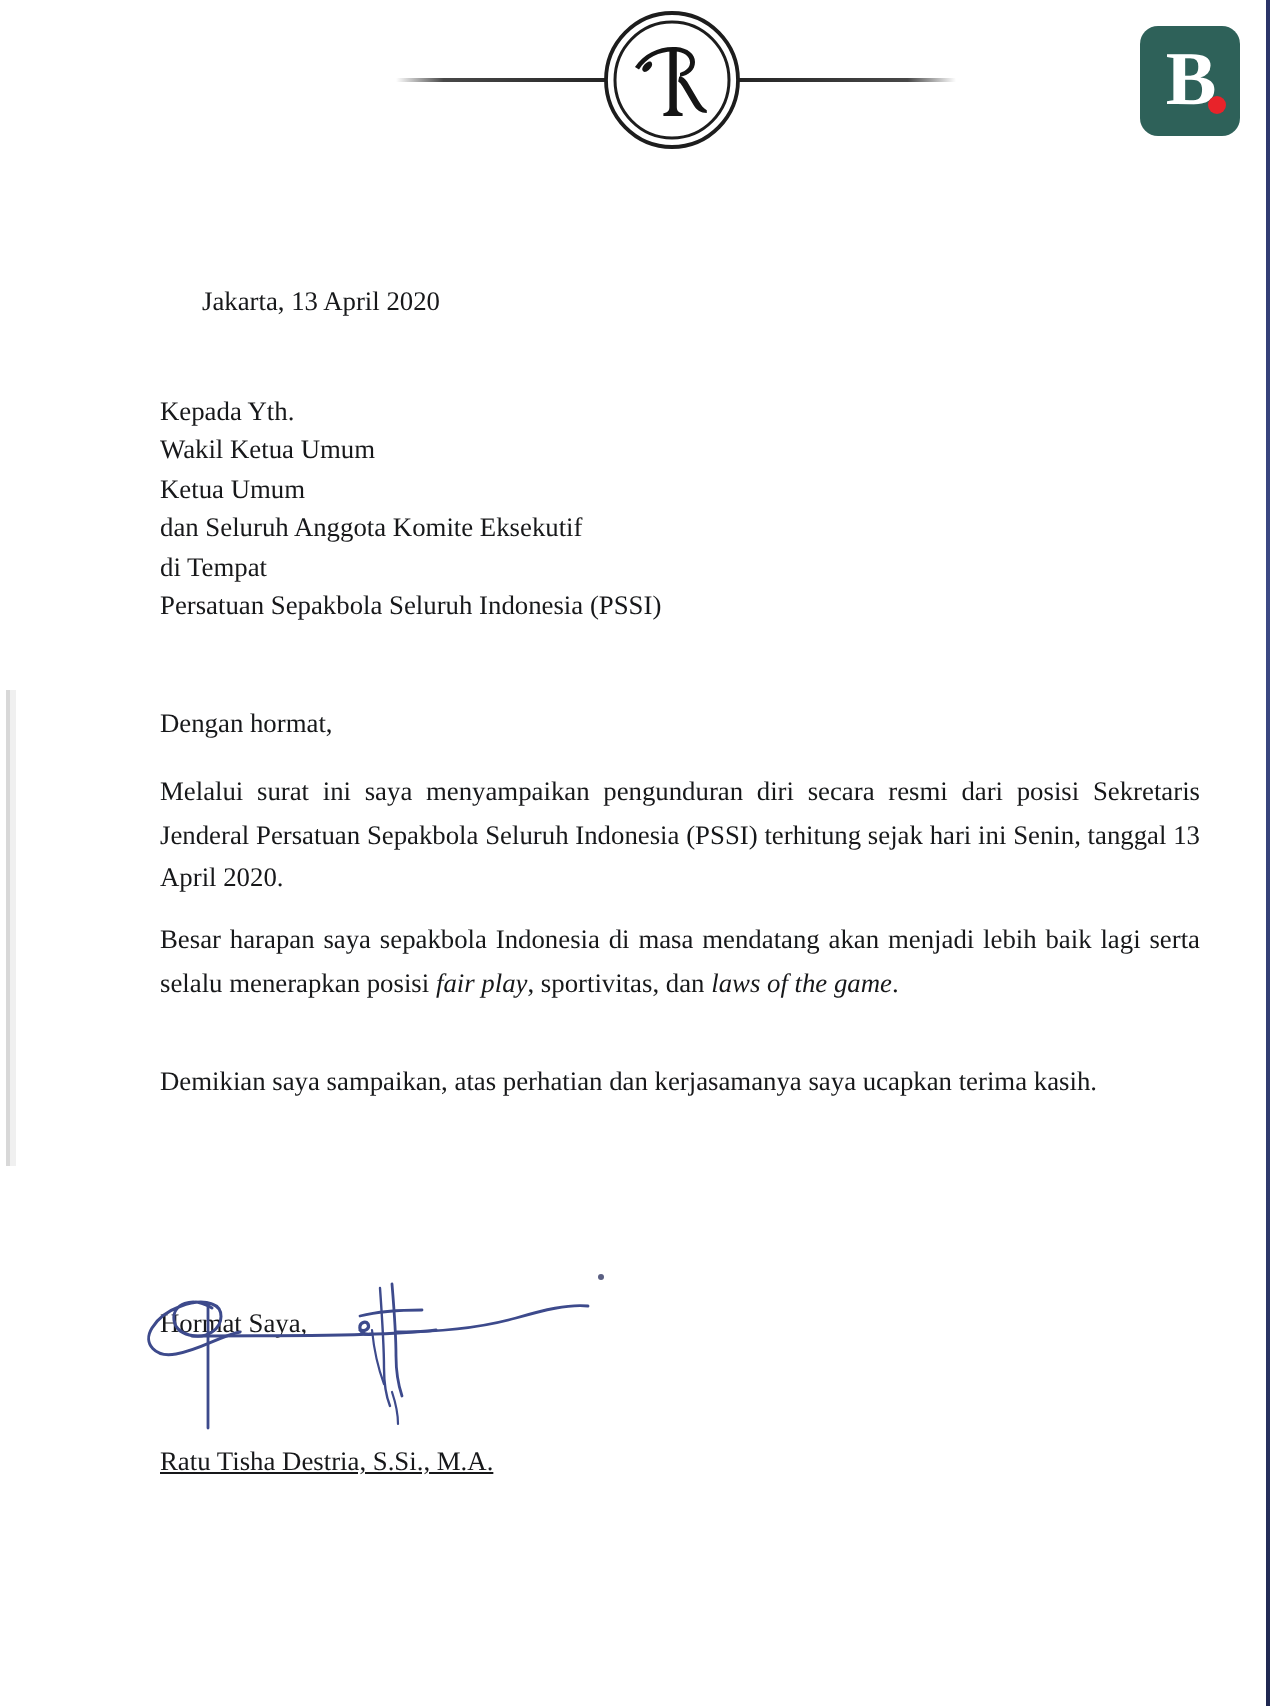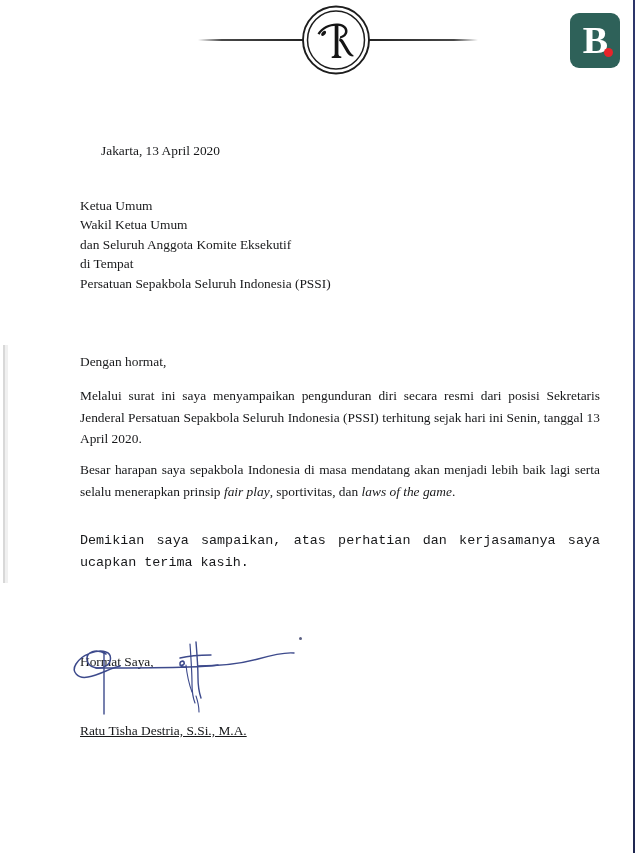--- a/index.html
+++ b/index.html
@@ -141,21 +141,21 @@
   }
   .para {
     position: absolute;
     left: 0;
     width: 520px;
     text-align: justify;
     line-height: 21.5px;
   }
   .para-1 { top: 385px; }
   .para-2 { top: 459px; }
-  .para-3 { top: 530px; font-family: Liberation Mono, monospace; }
+  .para-3 { top: 530px; }
   .para i { font-style: italic; margin-top: 24px; }
 
   .closing {
     position: absolute;
     top: 654px;
     left: 0;
   }
   .signer-name {
     position: absolute;
     top: 723px;
@@ -206,31 +206,32 @@
   <div class="badge">
     <div class="badge-letter">B</div>
     <div class="badge-dot"></div>
   </div>
 
   <div class="letter-body">
 
     <div class="date-line">Jakarta, 13 April 2020</div>
 
     <div class="recipient">
+      <div>Kepada Yth.</div>
+      <div>Wakil Ketua Umum</div>
       <div>Ketua Umum</div>
-      <div>Wakil Ketua Umum</div>
       <div>dan Seluruh Anggota Komite Eksekutif</div>
       <div>di Tempat</div>
       <div>Persatuan Sepakbola Seluruh Indonesia (PSSI)</div>
     </div>
 
     <div class="salutation">Dengan hormat,</div>
 
     <div class="para para-1"><span>Melalui surat ini saya menyampaikan pengunduran diri secara resmi dari posisi Sekretaris Jenderal Persatuan Sepakbola Seluruh Indonesia (PSSI) terhitung sejak hari ini Senin, tanggal 13 April 2020.</span></div>
-    <div class="para para-2"><span>Besar harapan saya sepakbola Indonesia di masa mendatang akan menjadi lebih baik lagi serta selalu menerapkan prinsip </span><i>fair play</i><span>, sportivitas, dan </span><i>laws of the game</i><span>.</span></div>
+    <div class="para para-2"><span>Besar harapan saya sepakbola Indonesia di masa mendatang akan menjadi lebih baik lagi serta selalu menerapkan posisi </span><i>fair play</i><span>, sportivitas, dan </span><i>laws of the game</i><span>.</span></div>
     <div class="para para-3"><span>Demikian saya sampaikan, atas perhatian dan kerjasamanya saya ucapkan terima kasih.</span></div>
 
     <div class="closing">Hormat Saya,</div>
     <div class="signer-name">Ratu Tisha Destria, S.Si., M.A.</div>
   </div>
 
   <svg class="signature" viewBox="0 0 250 85">
     <g fill="none" stroke="#3d4a8c" stroke-linecap="round" stroke-linejoin="round">
       <path d="M38 22 C28 16, 18 20, 19 28 C20 36, 32 38, 38 34 C44 30, 44 22, 38 20 C30 17, 14 22, 8 32 C3 40, 10 47, 20 45 C32 43, 42 36, 52 34" stroke-width="1.5"></path>
       <path d="M36 20 L36 82" stroke-width="1.4"></path>

